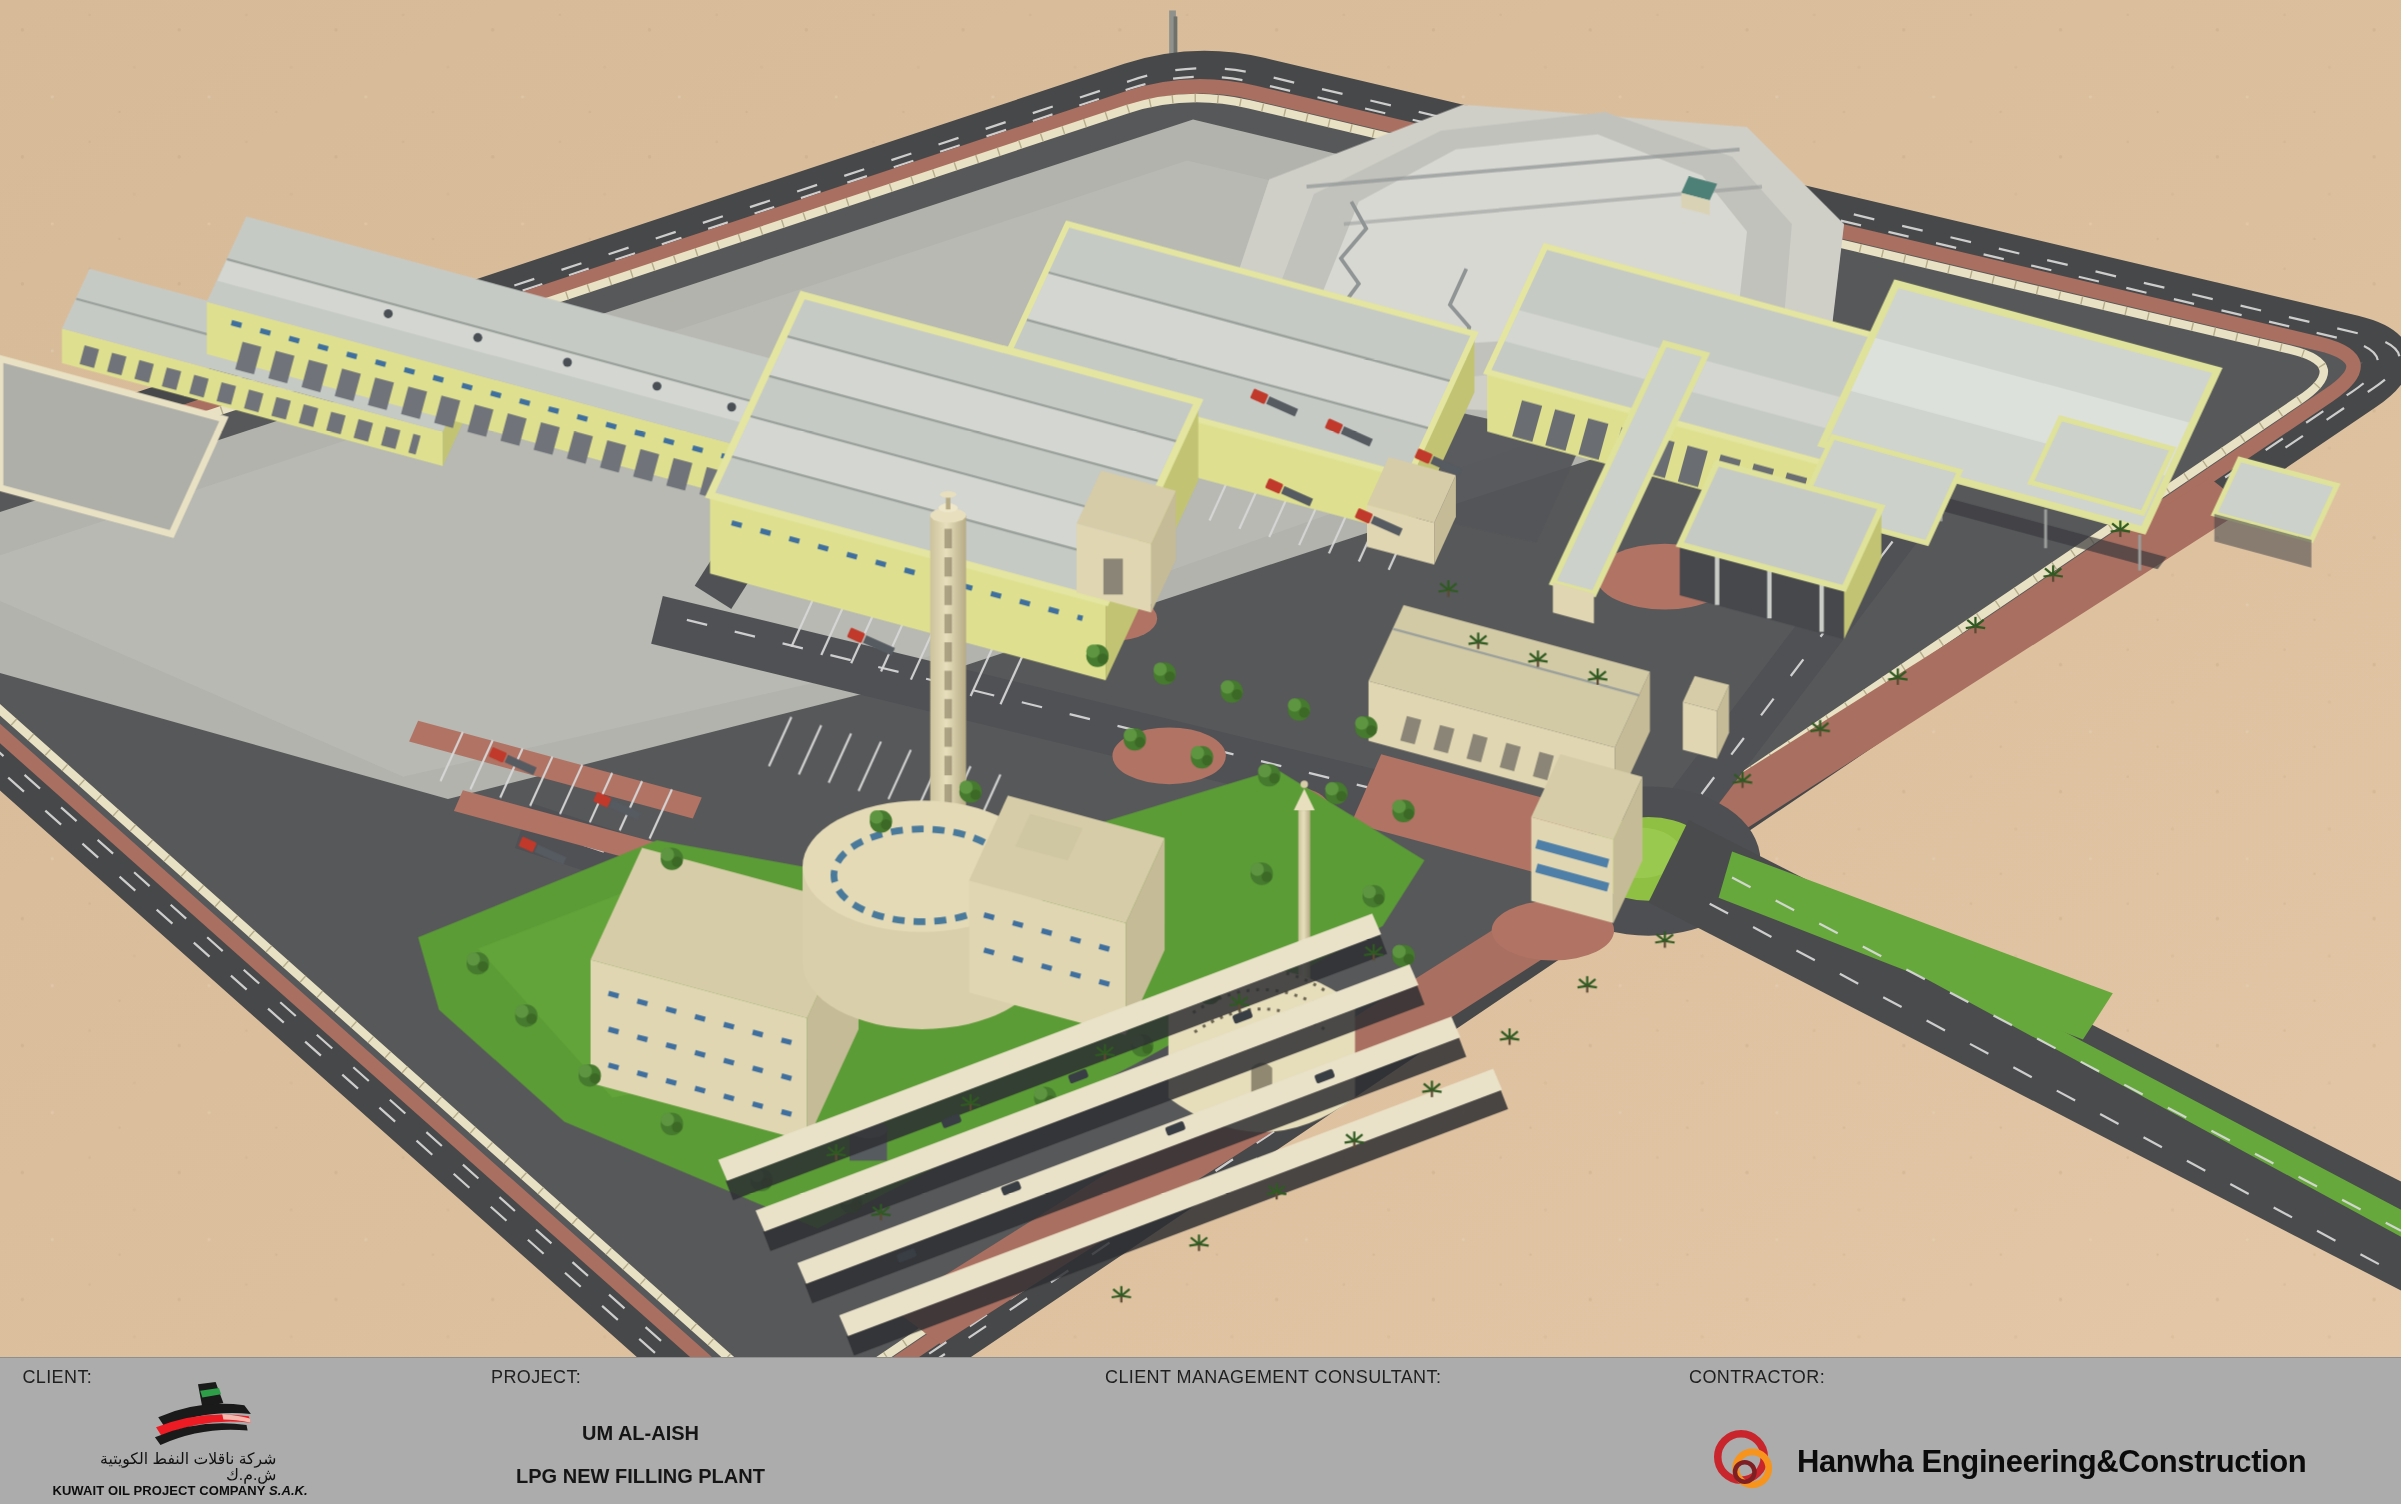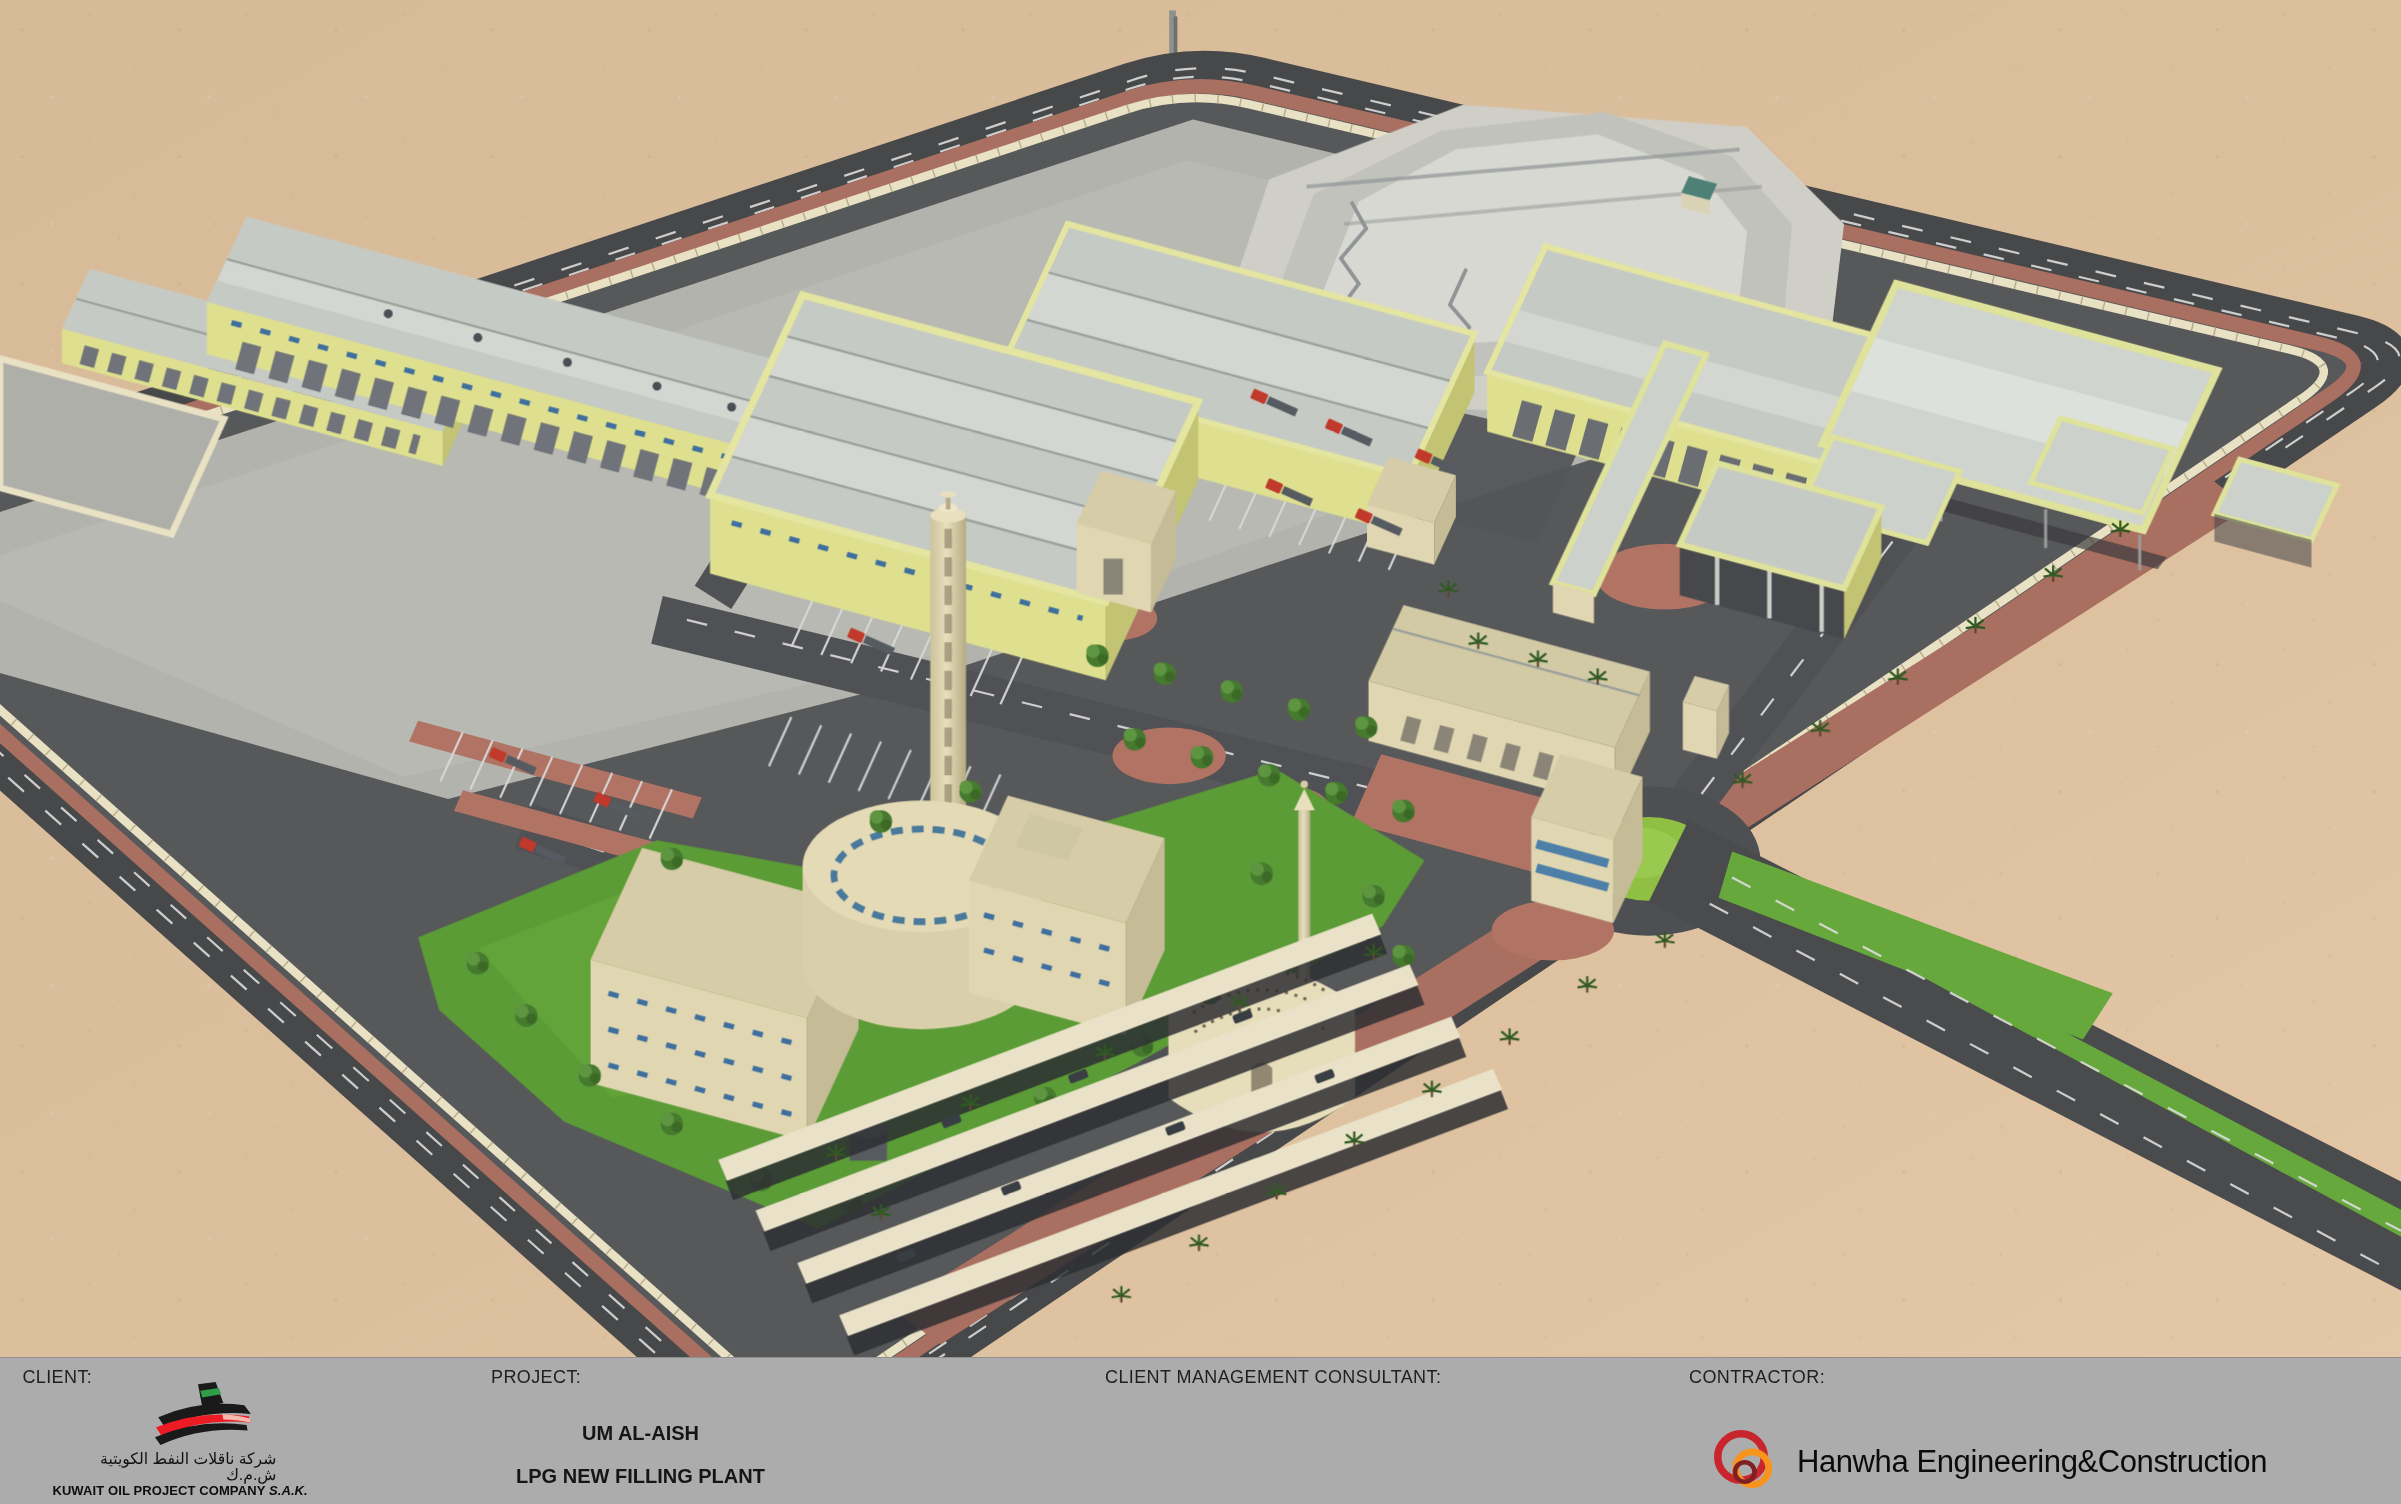--- a/index.html
+++ b/index.html
@@ -18,21 +18,21 @@
   #client-en .sak{font-size:13px;font-weight:bold;font-style:italic;}
   #project-block{position:absolute;left:491px;top:0;width:597px;height:148px;}
   #project-name{position:absolute;left:-15px;top:54px;width:329px;text-align:center;
                 font-size:20px;line-height:43px;font-weight:bold;color:#151515;white-space:nowrap;}
   #consultant-block{position:absolute;left:1105px;top:0;width:582px;height:148px;}
   #mouchel{position:absolute;left:18.7px;top:66px;display:flex;align-items:flex-start;}
   #mouchel-word{font-size:43px;font-weight:bold;color:#1d6e41;letter-spacing:-0.7px;line-height:60px;}
   #contractor-block{position:absolute;left:1689px;top:0;width:712px;height:148px;}
   #hanwha{position:absolute;left:22.4px;top:66px;display:flex;align-items:center;}
   #hanwha-word{font-size:31px;color:#0b0b0b;letter-spacing:-0.4px;margin-left:10.5px;
-               font-weight:400;white-space:nowrap;}
+               font-weight:700;white-space:nowrap;}
 </style>
 </head>
 <body>
 
 <div id="page">
 
   <svg id="render" viewBox="0 0 3216 1817" preserveAspectRatio="none">
     <defs>
       <linearGradient id="sandG" x1="0" y1="0" x2="1" y2="1">
         <stop offset="0" stop-color="#d7bb99"></stop>

